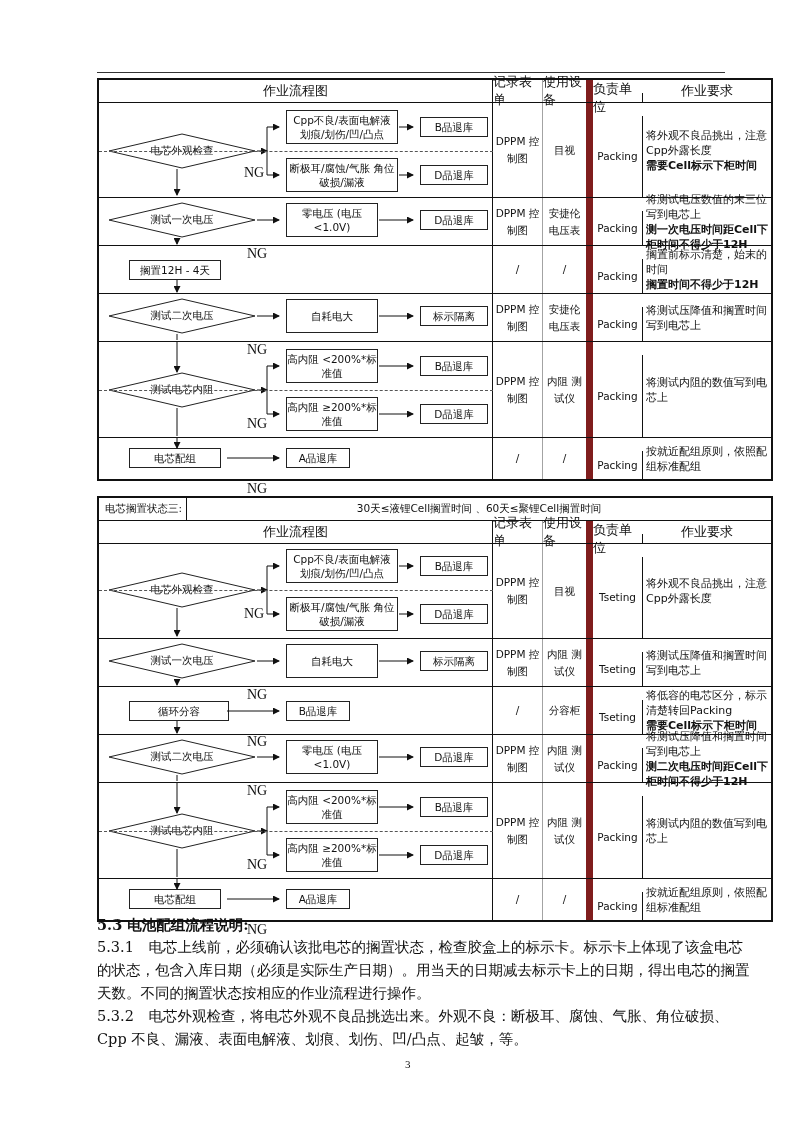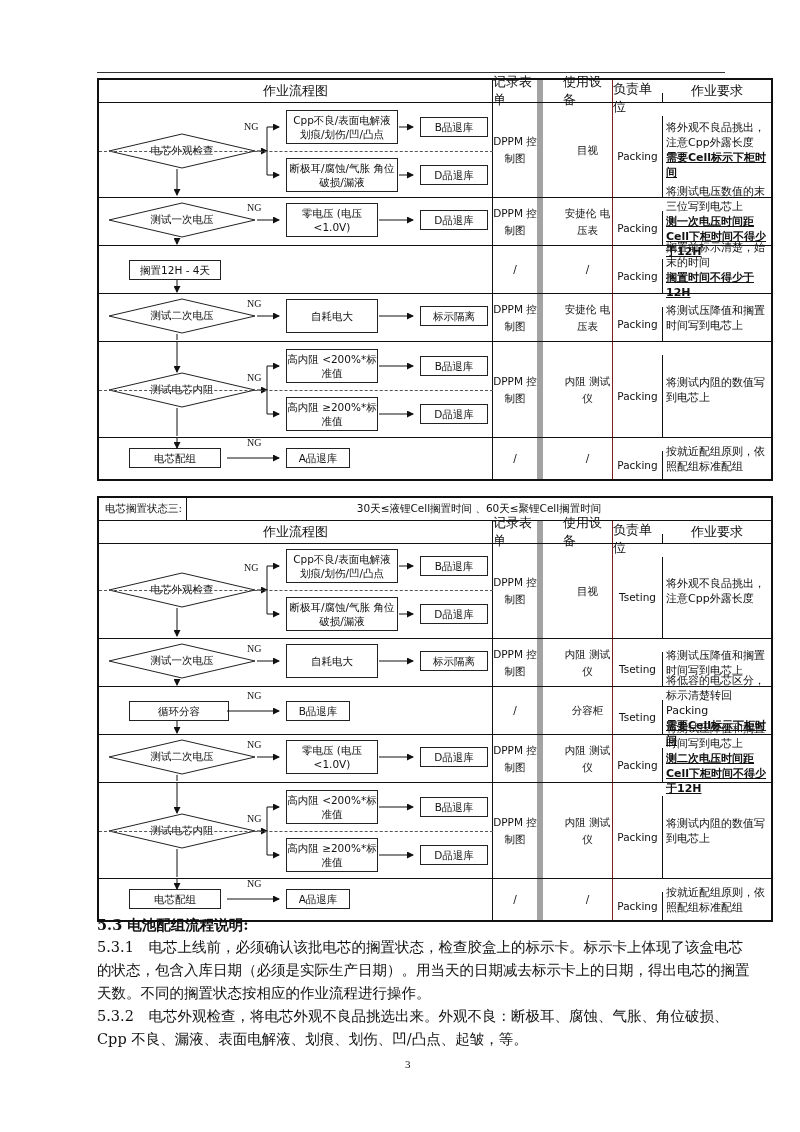--- a/index.html
+++ b/index.html
@@ -6,43 +6,43 @@
   body { width:800px; height:1132px; position:relative; overflow:hidden;
          font-family:"DejaVu Sans", sans-serif; color:#111; }
   .hr-top { position:absolute; left:97px; top:72px; width:628px; height:0; border-top:1.5px solid #333; }
 
   .tbl { position:absolute; left:97px; width:676px; border:2px solid #111; box-sizing:border-box; }
   .hdr1 { display:flex; height:22px; border-bottom:1px solid #111; font-size:10.5px; }
   .hdr1 .lab { width:88px; border-right:1px solid #111; display:flex; align-items:center; padding-left:6px; box-sizing:border-box; }
   .hdr1 .cond { flex:1; display:flex; align-items:center; justify-content:center; }
   .hdr2 { display:flex; height:22px; border-bottom:1px solid #111; font-size:13px; }
   .c-flow { width:394px; border-right:1px solid #111; box-sizing:border-box; }
-  .c-rec { width:50px; border-right:6px solid #a3a3a3; box-sizing:border-box; }
-  .c-eq { width:50px; border-right:1px solid #7f1d1d; box-sizing:border-box;margin-left:20px; }
+  .c-rec { width:50px; border-right:1px solid #a3a3a3; box-sizing:border-box; }
+  .c-eq { width:50px; border-right:7px solid #7f1d1d; box-sizing:border-box; }
   .c-unit { width:50px; border-right:1px solid #111; box-sizing:border-box;margin-top:13px; }
   .c-req { flex:1; box-sizing:border-box; }
   .hdr2 > div { display:flex; align-items:center; justify-content:center; }
 
   .row { display:flex; border-bottom:1px solid #111; position:relative; }
   .row:last-child { border-bottom:none; }
   .row > div { display:flex; align-items:center; font-size:10.5px; }
   .row .c-rec, .row .c-eq, .row .c-unit { justify-content:center; text-align:center; line-height:17px; }
   .row .c-req { padding-left:3px; line-height:15px; font-size:11px; }
   .row .c-flow { position:relative; border-bottom:none; }
   .dotline { position:absolute; left:0; width:394px; border-top:1px dashed #555; }
   .small { font-size:9px; line-height:11px; }
-  .ul { font-weight:bold; text-decoration:underline; }
+  .ul { font-weight:bold; }
 
   
   .shape { position:absolute; font-size:10.5px; text-align:center; line-height:14px; }
   .box { border:1px solid #222; background:#fff; display:flex; align-items:center; justify-content:center; box-sizing:border-box; }
   .diamond { position:absolute; }
   .diamond svg { position:absolute; left:0; top:0; }
   .diamond span { position:absolute; left:0; right:0; top:50%; transform:translateY(-50%); text-align:center; font-size:10.5px; }
-  .ng { position:absolute; font-size:10px; font-family:"Liberation Serif", serif; }
+  .ng { position:absolute; font-size:14px; font-family:"Liberation Serif", serif;margin-top:44px; }
   svg.arr { position:absolute; overflow:visible; }
 
   .para { position:absolute; left:97px; width:660px; font-family:"DejaVu Serif", serif; font-size:14.5px; line-height:23px; }
   .pageno { position:absolute; left:405px; top:1058px; font-size:11px; font-family:"Liberation Serif", serif; }
 </style>
 </head>
 <body>
 
 <div class="hr-top"></div>
 

